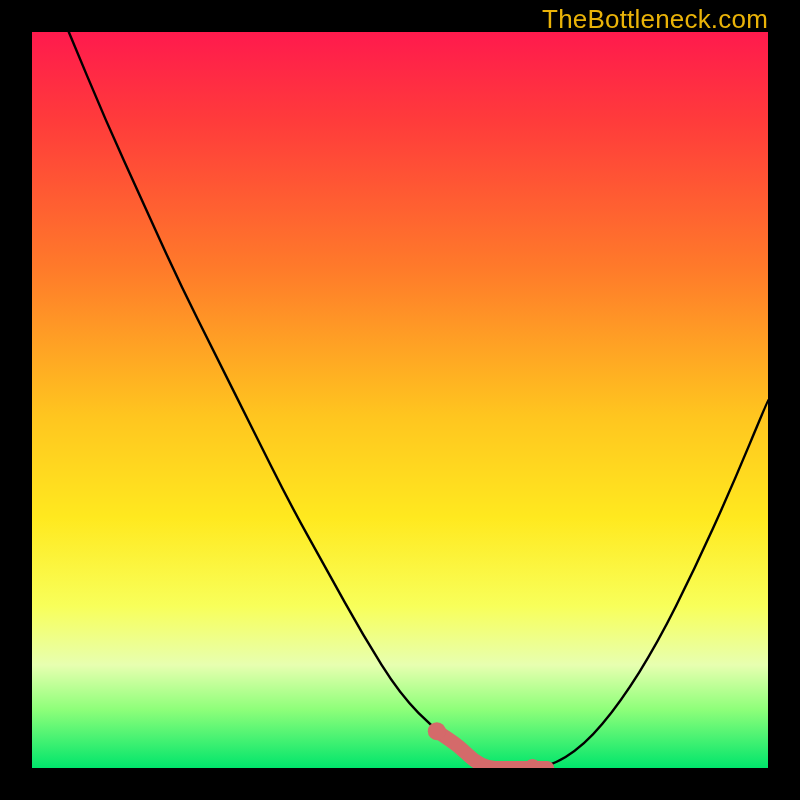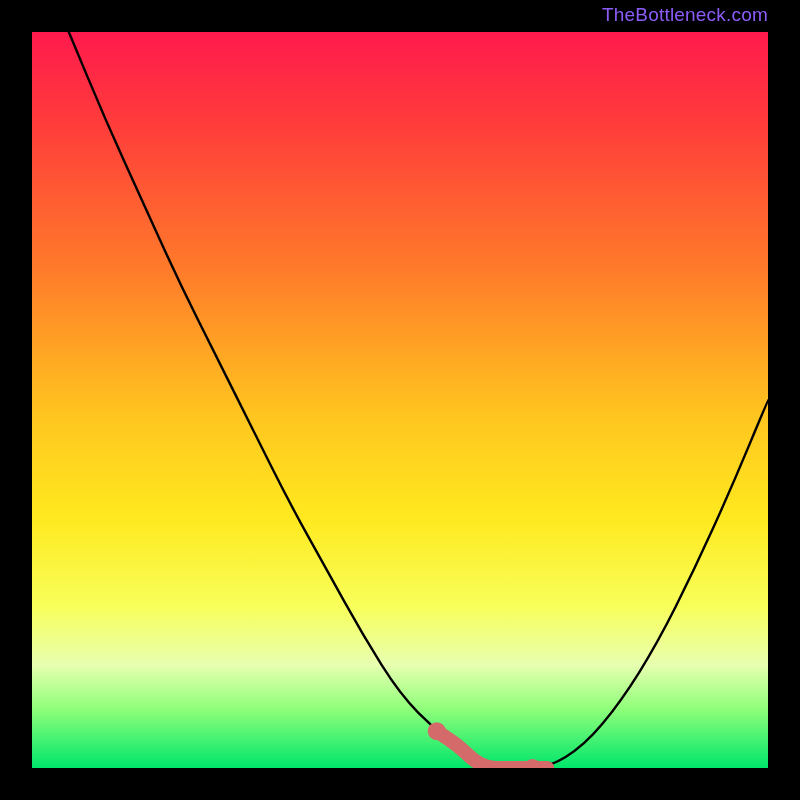--- a/index.html
+++ b/index.html
@@ -34,22 +34,22 @@
       #f8ff5a 78%,
       #e7ffb0 86%,
       #8fff7a 92%,
       #00e56b 100%
     );
   }
   .watermark {
     position: absolute;
     right: 32px;
     top: 4px;
-    color: #8b5cf6;
-    font-size: 19px;
+    color: #eab308;
+    font-size: 26px;
     letter-spacing: 0.2px;
     user-select: none;
   }
   .curve {
     position: absolute;
     left: 32px;
     top: 32px;
     width: 736px;
     height: 736px;
     pointer-events: none;

